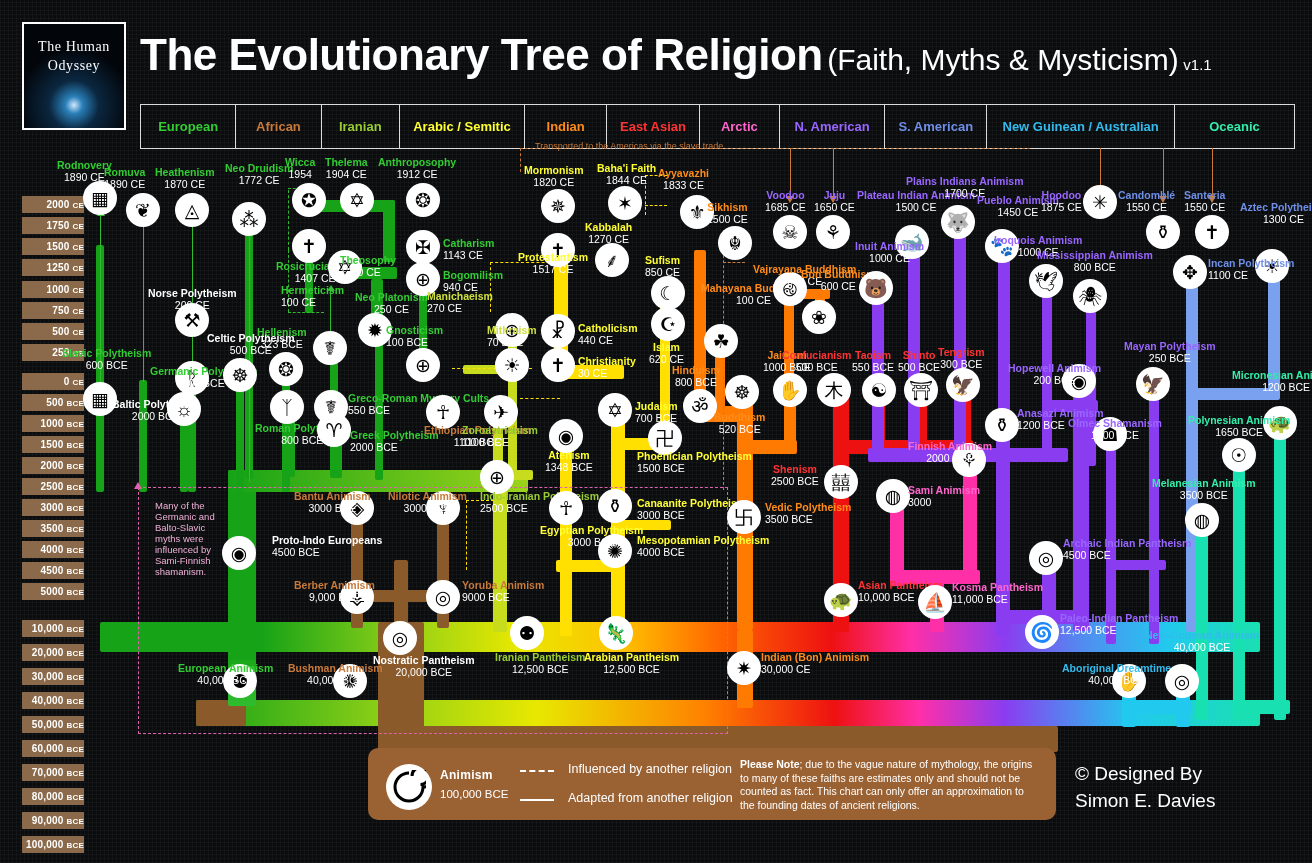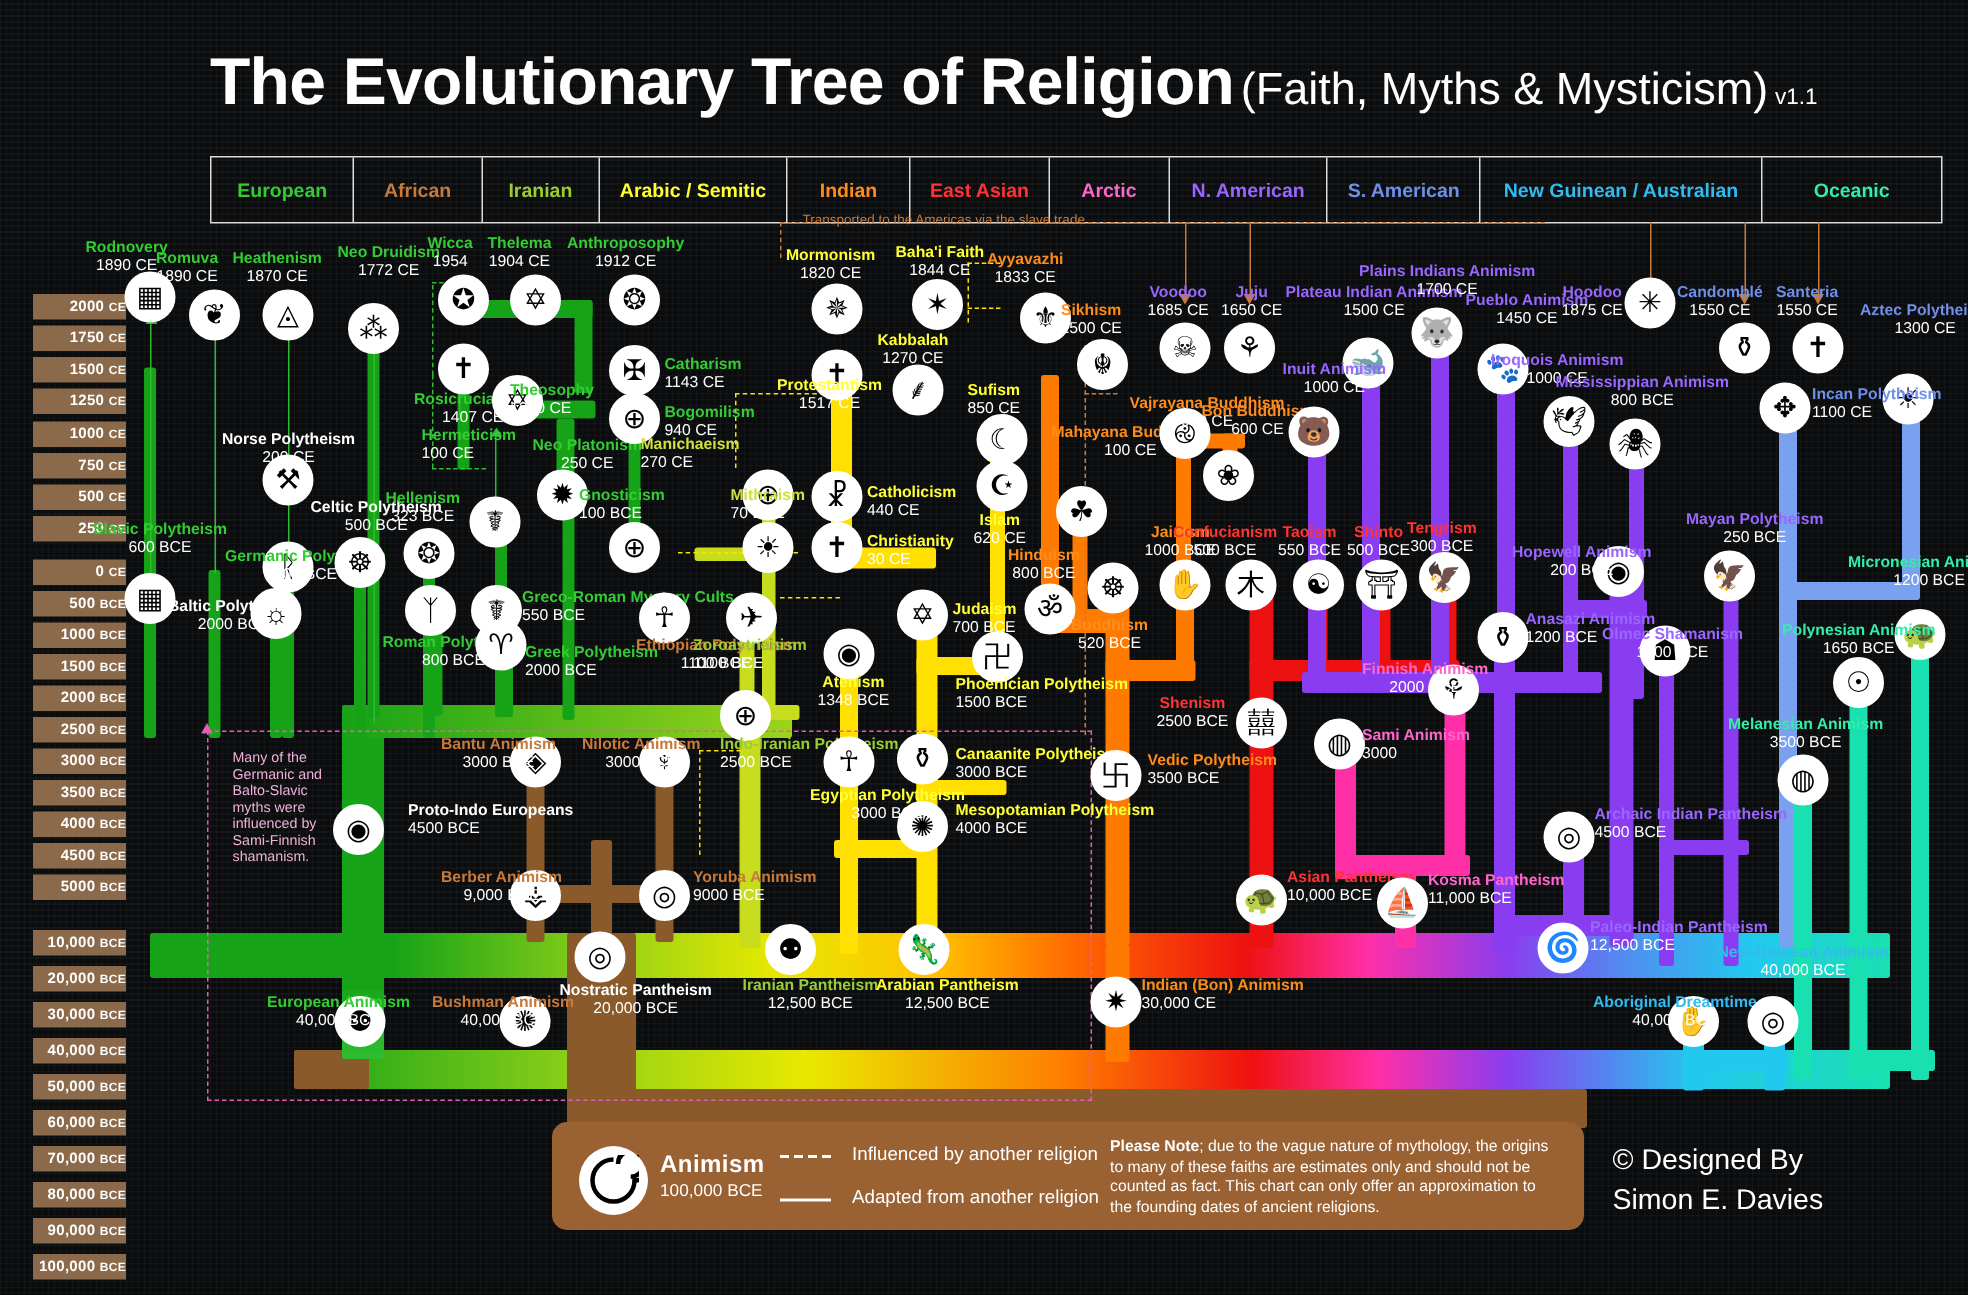--- a/index.html
+++ b/index.html
@@ -56,20 +56,24 @@
   #notetext{position:absolute;left:372px;top:10px;width:300px;color:#fff;
             font-size:10.5px;line-height:13.5px;}
   #credit{left:1075px;top:760px;color:#fff;font-size:19px;line-height:27px;}
   #samiNote{left:155px;top:500px;width:72px;color:#f0b0d8;font-size:9.5px;line-height:11px;}
 </style>
 </head>
 <body>
 
 <div id="stage">
 
+  <div id="logo" class="abs">
+    <div class="l1">The Human</div>
+    <div class="l2">Odyssey</div>
+  </div>
 
   <div id="title" class="abs">
     <span class="main">The Evolutionary Tree of Religion</span>
     <span class="sub">(Faith, Myths &amp; Mysticism)</span>
     <span class="ver">v1.1</span>
   </div>
 
   <div id="legendbar" class="abs">
       <div class="cat" style="width: 95px; color: rgb(51, 204, 51);">European</div>
       <div class="cat" style="width: 85px; color: rgb(200, 122, 58);">African</div>
@@ -641,21 +645,21 @@
       </div>
       <div class="lbl" style="left: 761px; top: 652px;"><b style="color: rgb(255, 140, 26);">Indian (Bon) Animism</b><span>30,000 CE</span></div>
     </div>
 
   <div id="note" class="abs">
     <div class="n1" style="left:18px;top:16px;width:46px;height:46px;border-radius:50%;background:#fff;display:flex;align-items:center;justify-content:center;">
       <svg width="34" height="34" viewBox="0 0 34 34">
           <path d="M17 3a14 14 0 1 0 14 14 11 11 0 1 0-11-11 8.5 8.5 0 1 1 8.5 8.5" fill="none" stroke="#000" stroke-width="3"></path>
         </svg>
     </div>
-    <div class="n1" style="left:72px;top:20px;color:#fff;font-size:16px;font-weight:bold;letter-spacing:.3px;">Animism</div>
+    <div class="n1" style="left:72px;top:20px;color:#fff;font-size:12px;font-weight:bold;letter-spacing:.3px;">Animism</div>
     <div class="n1" style="left:72px;top:40px;color:#fff;font-size:11.5px;">100,000 BCE</div>
 
     <div class="n1" style="left:152px;top:22px;width:34px;border-top:2px dashed #fff;"></div>
     <div class="n1" style="left:200px;top:14px;color:#fff;font-size:12.5px;">Influenced by another religion</div>
     <div class="n1" style="left:152px;top:51px;width:34px;border-top:2px solid #fff;"></div>
     <div class="n1" style="left:200px;top:43px;color:#fff;font-size:12.5px;">Adapted from another religion</div>
 
     <div id="notetext">
       <b>Please Note</b><span>; due to the vague nature of mythology, the origins to many of these faiths are estimates only and should not be counted as fact. This chart can only offer an approximation to the founding dates of ancient religions.</span>
     </div>

